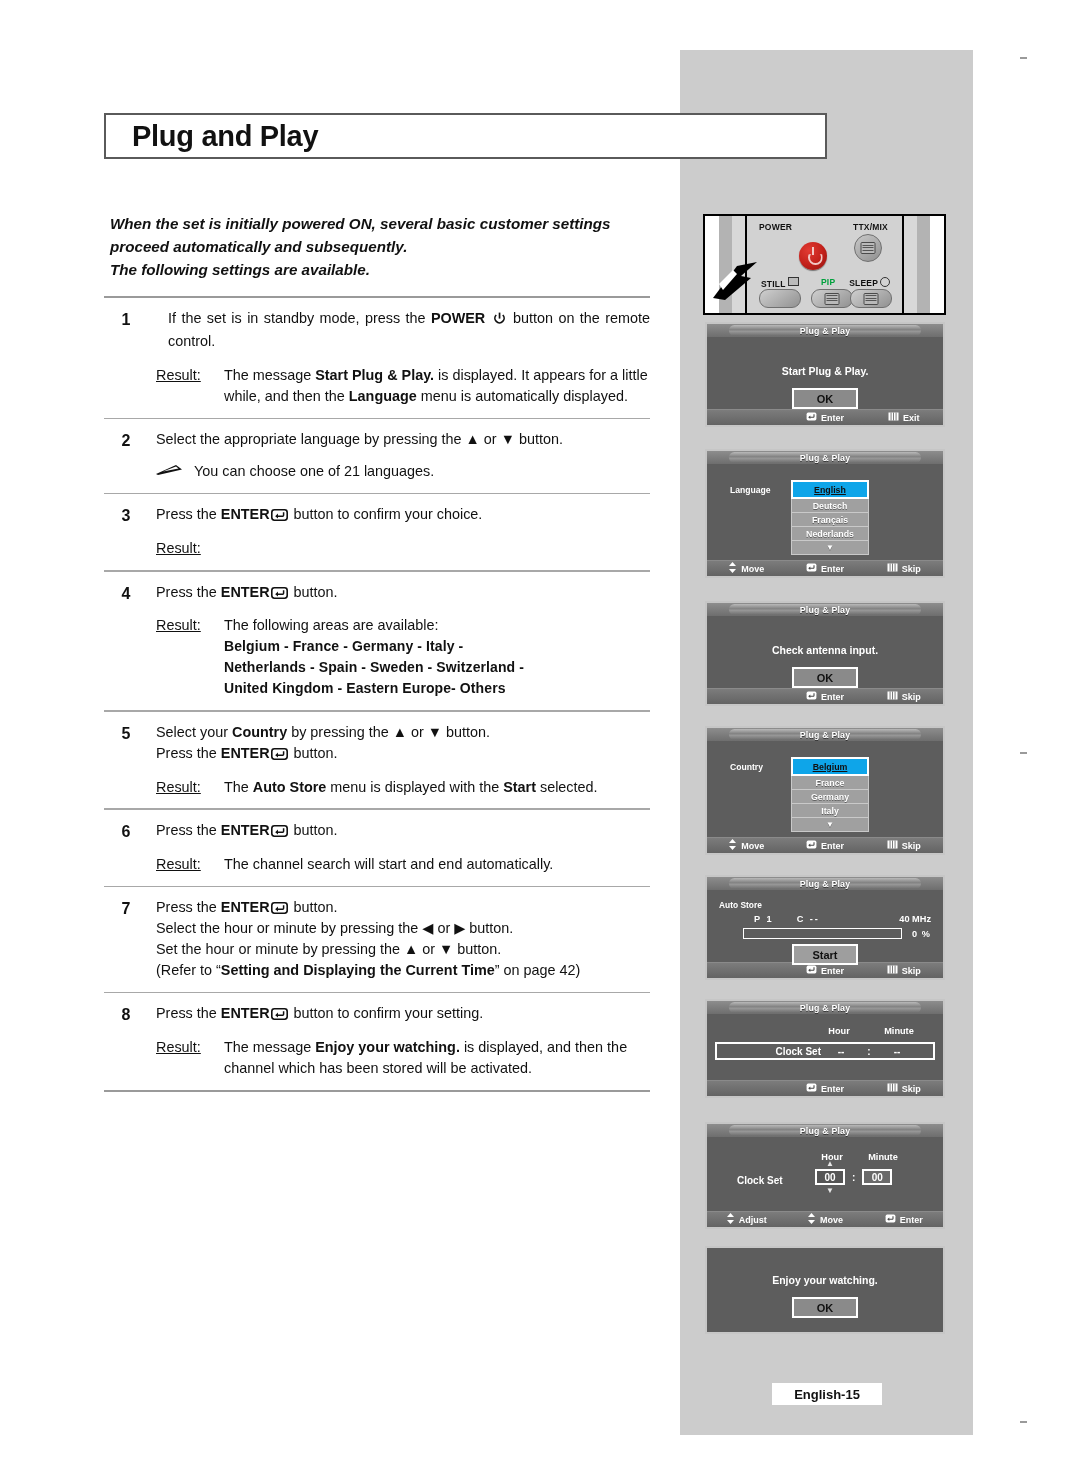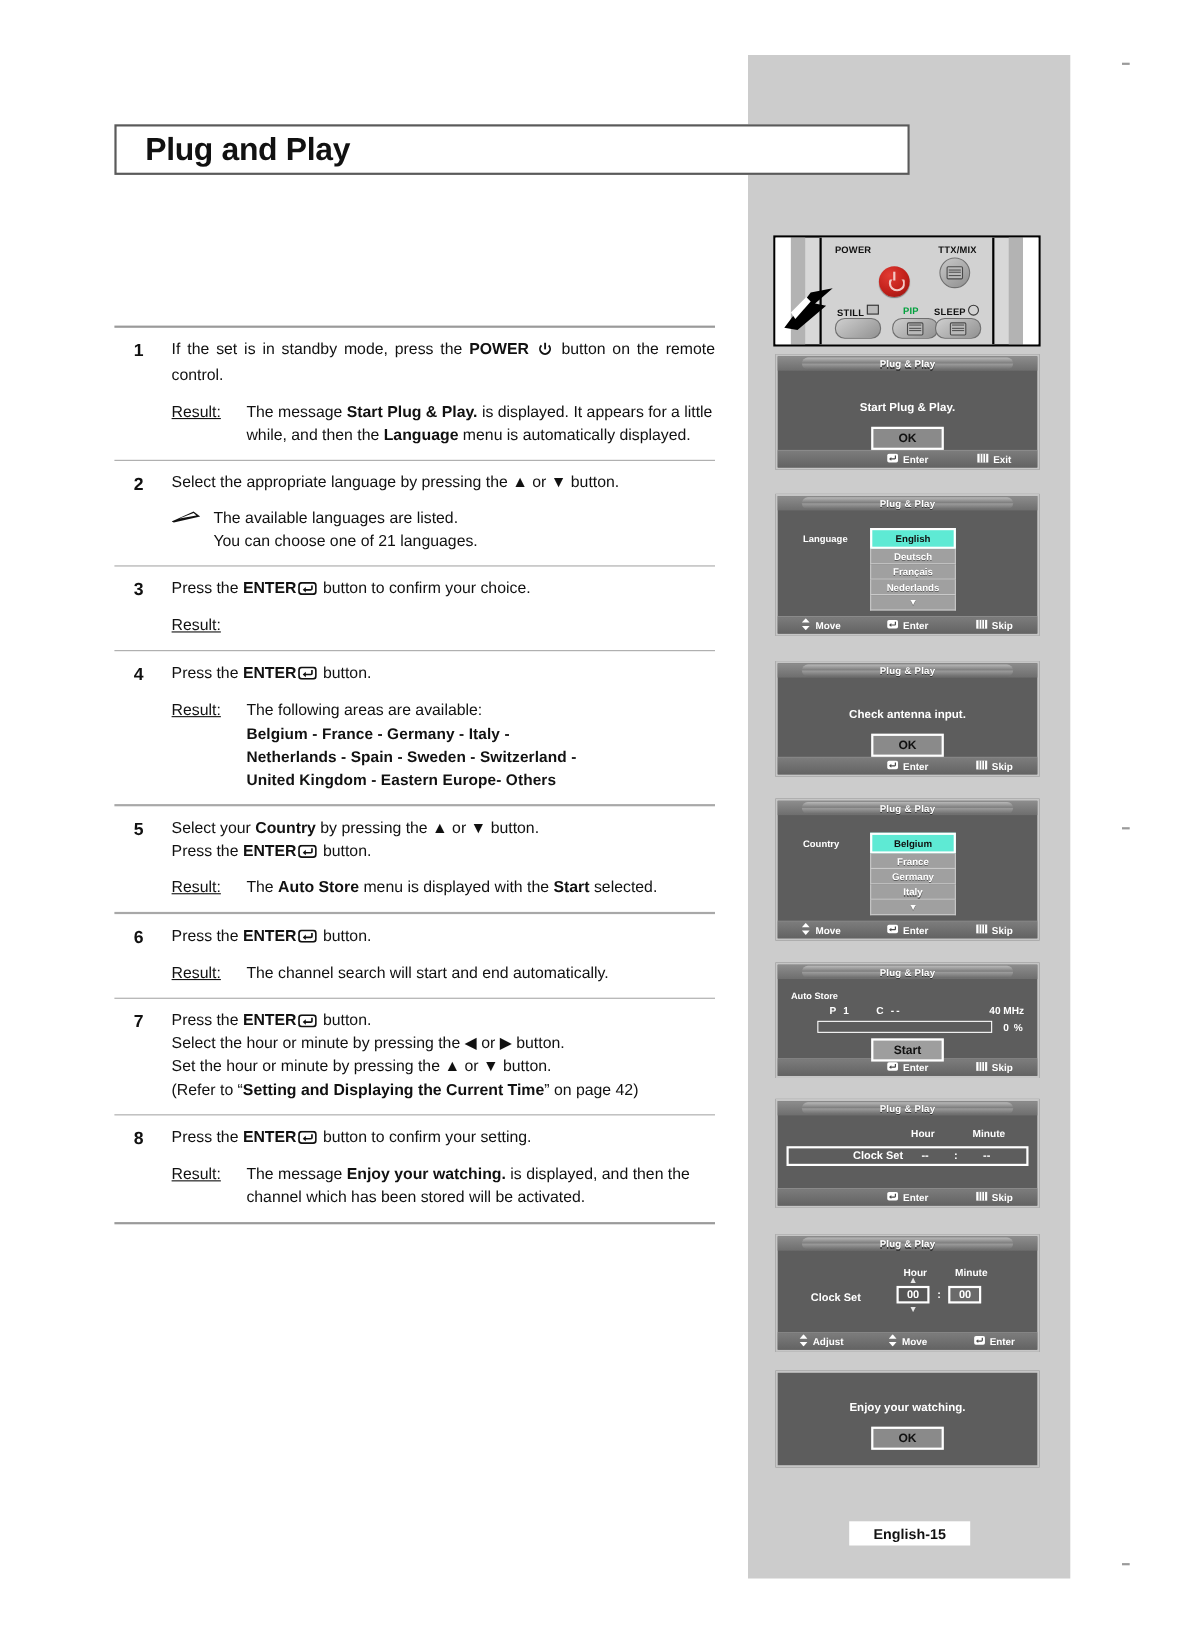--- a/index.html
+++ b/index.html
@@ -40,21 +40,21 @@
   .steps{position:absolute;left:104px;top:296px;width:546px;}
   .hr{height:2px;background:#9a9a9a;width:100%;}
   .hr.thin{height:1.5px;background:#a8a8a8;}
   .step{padding:10px 0 11px 0;position:relative;font-size:14.4px;color:#111;line-height:1.45;}
   .step-num{
     position:absolute;left:12px;top:10px;width:20px;text-align:center;
     font-weight:bold;font-size:16px;
   }
   .step-body{margin-left:52px;}
   .step-body p{margin:0;}
-  .step-body .just{text-align:justify;}
+  .step-body .just{text-align:justify;margin-left:12px;}
   .result-row{display:flex;margin-top:13px;}
   .result-label{
     width:68px;flex:0 0 68px;text-decoration:underline;
     font-size:14.4px;
   }
   .result-text{flex:1;font-size:14.4px;line-height:1.45;}
   b{font-weight:bold;}
   .note-row{display:flex;margin-top:11px;}
   .note-arrow{
     width:38px;flex:0 0 38px;display:flex;align-items:flex-start;
@@ -172,22 +172,23 @@
   }
   .lst{
     position:absolute;left:84px;top:16px;width:78px;
   }
   .lst-item{
     height:13px;background:#a0a0a0;color:#ffffff;border:1px solid #c9c9c9;
     border-top:none;display:flex;align-items:center;justify-content:center;
     font-size:8.8px;font-weight:bold;text-shadow:0 1px 0 rgba(0,0,0,.4);
   }
   .lst-item.sel{
-    background:#5eead4;color:#111;border:2px solid #ffffff;height:15px;
+    background:#0ea5e9;color:#111;border:2px solid #ffffff;height:15px;
     text-shadow:none;
+    text-decoration:underline;
   }
   .lst-item.arrow{color:#ffffff;font-size:8px;}
   .as-label{position:absolute;left:12px;top:10px;font-size:8.4px;font-weight:bold;}
   .as-row{position:absolute;left:36px;top:24px;right:12px;display:flex;font-size:9.2px;font-weight:bold;}
   .as-ch{letter-spacing:2px;padding-left:11px;}
   .as-mhz{margin-left:auto;}
   .as-bar-wrap{position:absolute;left:36px;top:38px;right:12px;display:flex;align-items:center;}
   .as-bar{
     width:159px;height:11px;border:1.5px solid #ffffff;background:#5d5d5d;box-sizing:border-box;
   }
@@ -228,20 +229,26 @@
   <div class="gray-panel"></div>
 
   <div class="crop" style="left:1020px;top:57px;"></div>
   <div class="crop" style="left:1020px;top:752px;"></div>
   <div class="crop" style="left:1020px;top:1421px;"></div>
 
   <div class="title-box">
     <div class="title-text">Plug and Play</div>
   </div>
 
+  <div class="intro">
+    <div id="intro-slot">
+        <div>When the set is initially powered ON, several basic customer settings proceed automatically and subsequently.</div>
+        <div>The following settings are available.</div>
+      </div>
+  </div>
 
   <div class="steps">
     <div class="hr"></div>
     <div id="steps-slot">
         <div class="step">
           <div class="step-num">1</div>
           <div class="step-body">
             <p class="just">If the set is in standby mode, press the <b>POWER</b> <span class="pwr-ico"><svg width="13" height="13" viewBox="0 0 13 13">
                   <path d="M3.2 3.0 a4.6 4.6 0 1 0 6.6 0" fill="none" stroke="#111" stroke-width="1.7"></path>
                   <rect x="5.7" y="0.6" width="1.7" height="6" fill="#111"></rect>
@@ -258,21 +265,20 @@
           <div class="step-body">
             <p>Select the appropriate language by pressing the ▲ or ▼ button.</p>
             <div class="note-row">
               <div class="note-arrow">
                 <svg width="26" height="13" viewBox="0 0 26 13">
                   <path d="M0 11 L20 2 L26 6.5 L2 12 Z" fill="#111"></path>
                   <path d="M7 8.4 L20 3.4 L22.5 5.6 Z" fill="#fff"></path>
                 </svg>
               </div>
               <div class="note-text">
-                <div>The available languages are listed.</div>
                 <div>You can choose one of 21 languages.</div>
               </div>
             </div>
           </div>
         </div>
         <div class="hr thin"></div>
         <div class="step">
           <div class="step-num">3</div>
           <div class="step-body">
             <p>Press the <b>ENTER</b><span class="enter-ico"><svg width="17" height="12" viewBox="0 0 17 12">

